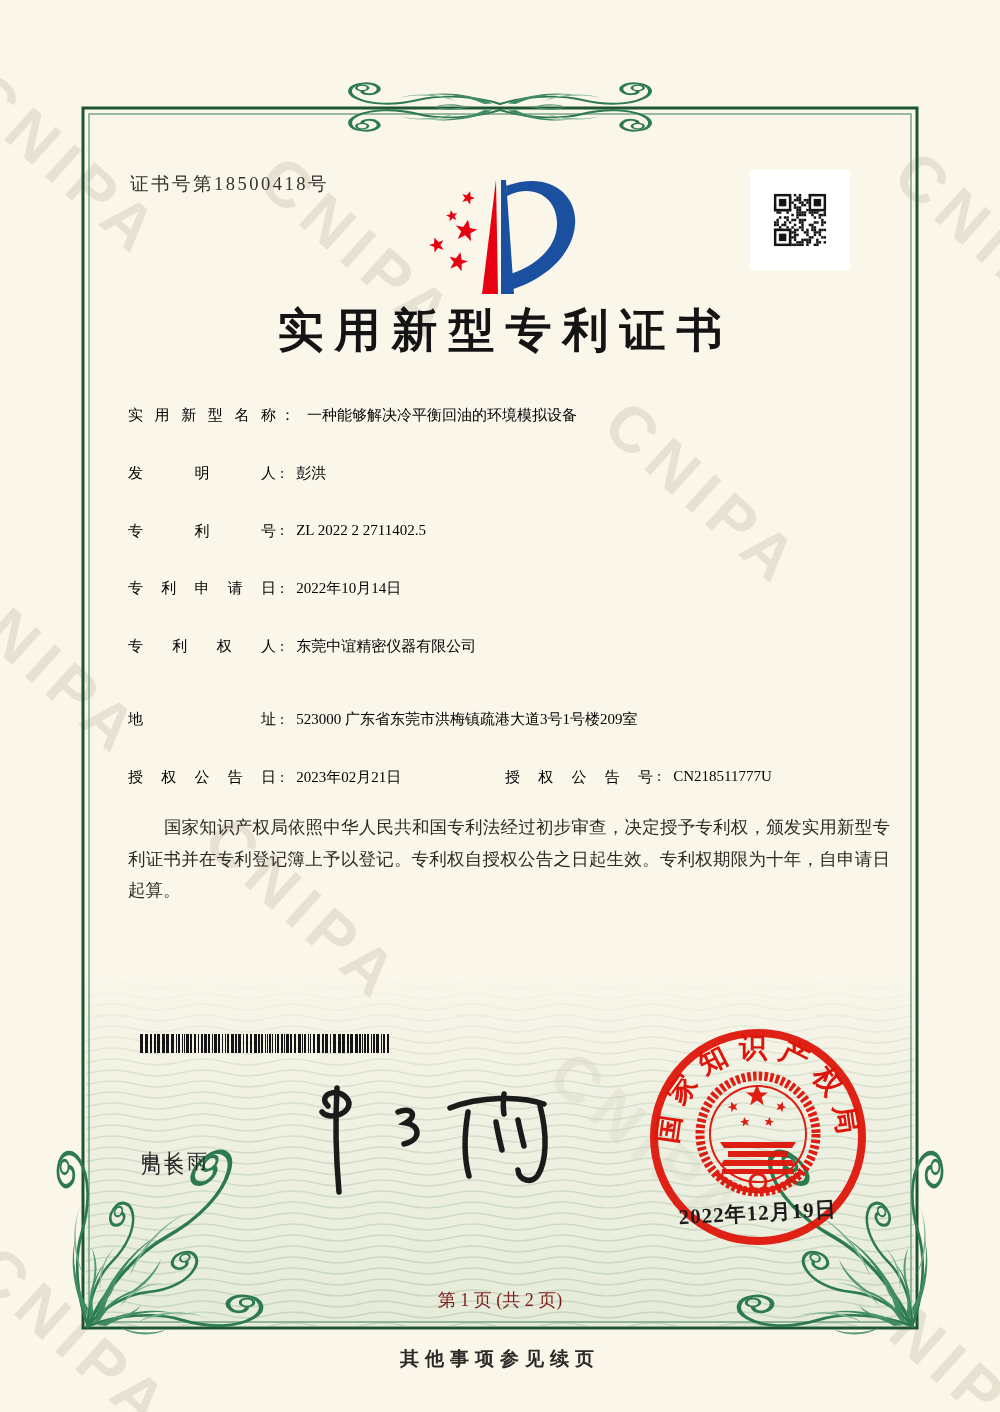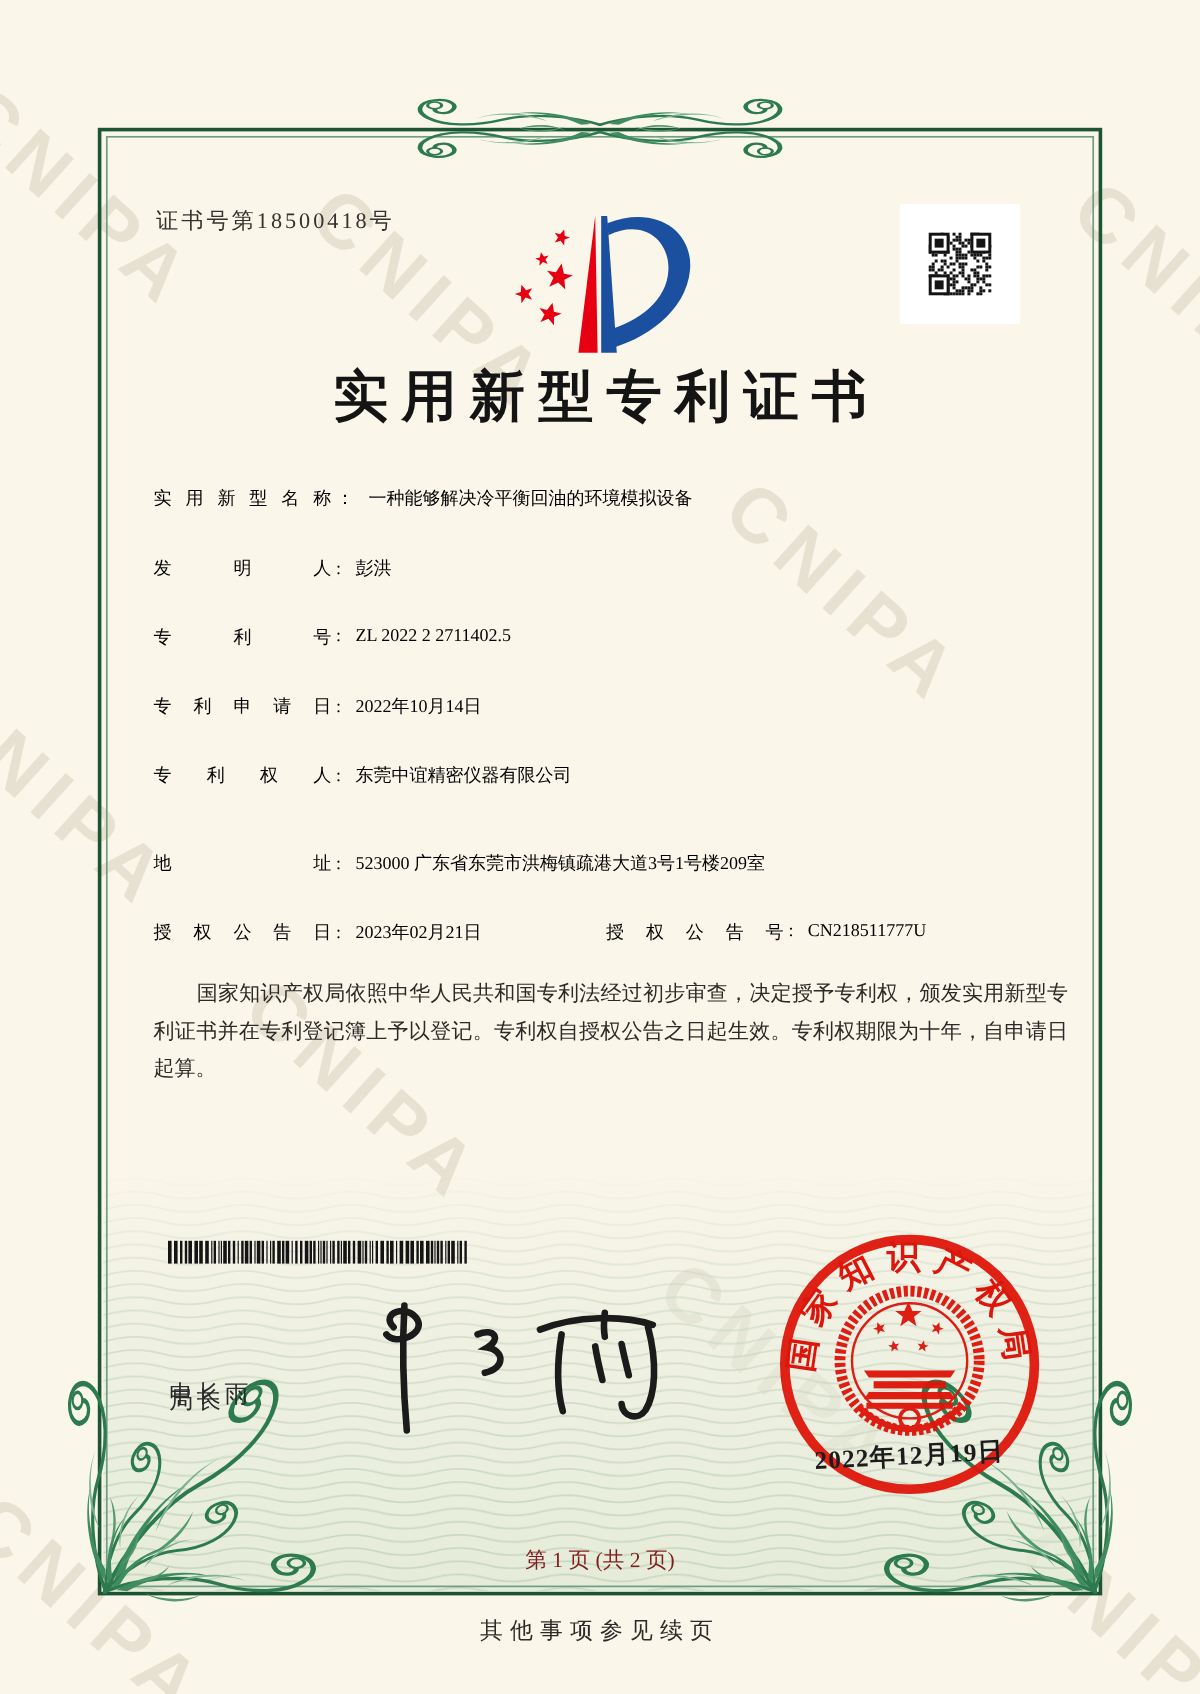--- a/index.html
+++ b/index.html
@@ -22,21 +22,21 @@
   .g2{position:absolute;left:377px;top:0;white-space:nowrap;}
   .bodytext{left:128px;top:812px;width:762px;font-size:17.5px;line-height:31.5px;
             text-align:justify;color:#2c2a26;}
   .bodytext p{margin:0 0 8px 0;text-indent:2.05em;}
   #barcode{left:140px;top:1034px;width:258px;height:19px;display:flex;align-items:stretch;}
   #barcode i{display:block;background:#141414;height:100%;}
   .signer{left:141px;font-size:20px;letter-spacing:3px;color:#2a2a2a;
           font-family:"Liberation Sans","DejaVu Sans",sans-serif;}
   .pageno{left:82px;top:1288px;width:836px;text-align:center;font-size:18px;color:#7f1d1d;}
   .contnote{left:0;top:1346px;width:1000px;text-align:center;font-size:19px;
-            letter-spacing:6px;color:#2c2a26;}
+            letter-spacing:6px;color:#2c2a26;font-weight:bold;}
   .qrpanel{left:750px;top:170px;width:100px;height:100px;background:#ffffff;}
   #qr{position:absolute;left:14px;top:14px;}
 </style>
 </head>
 <body>
 
 <svg id="decor" viewBox="0 0 1000 1412" xmlns="http://www.w3.org/2000/svg">
   <defs>
     <path id="st" d="M0,-10 L2.94,-3.09 9.51,-3.09 4.05,1.18 5.88,8.09 0,3.82 -5.88,8.09 -4.05,1.18 -9.51,-3.09 -2.94,-3.09 Z"></path>
     <g id="scrl">

